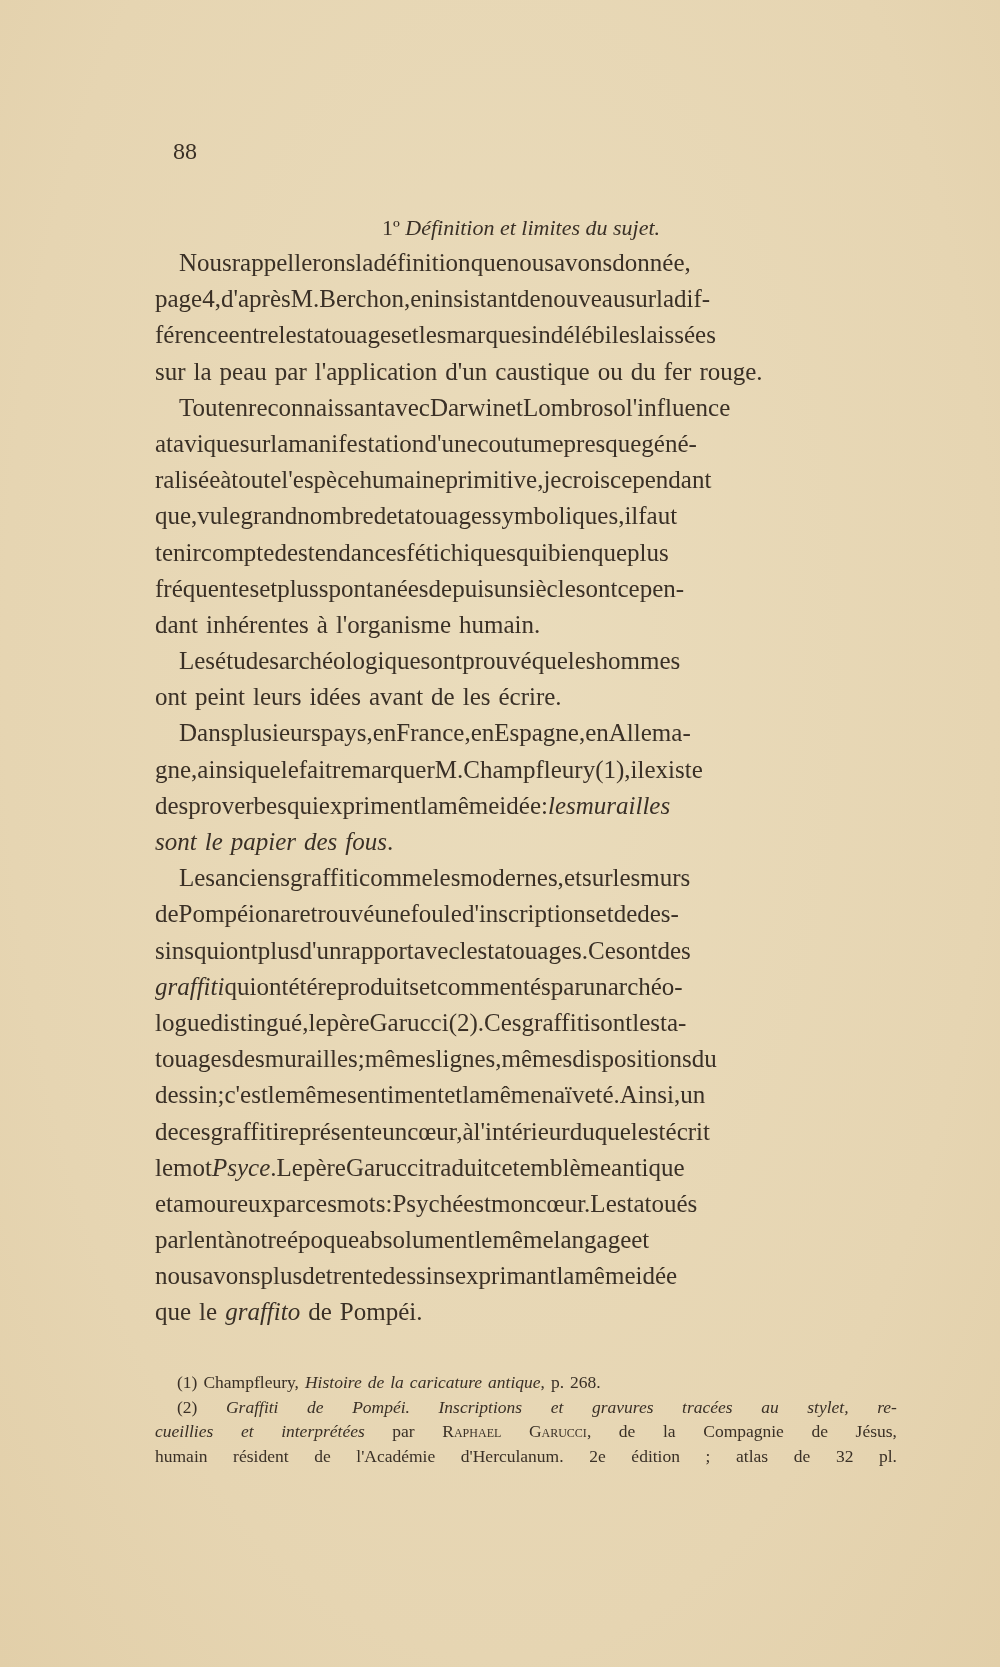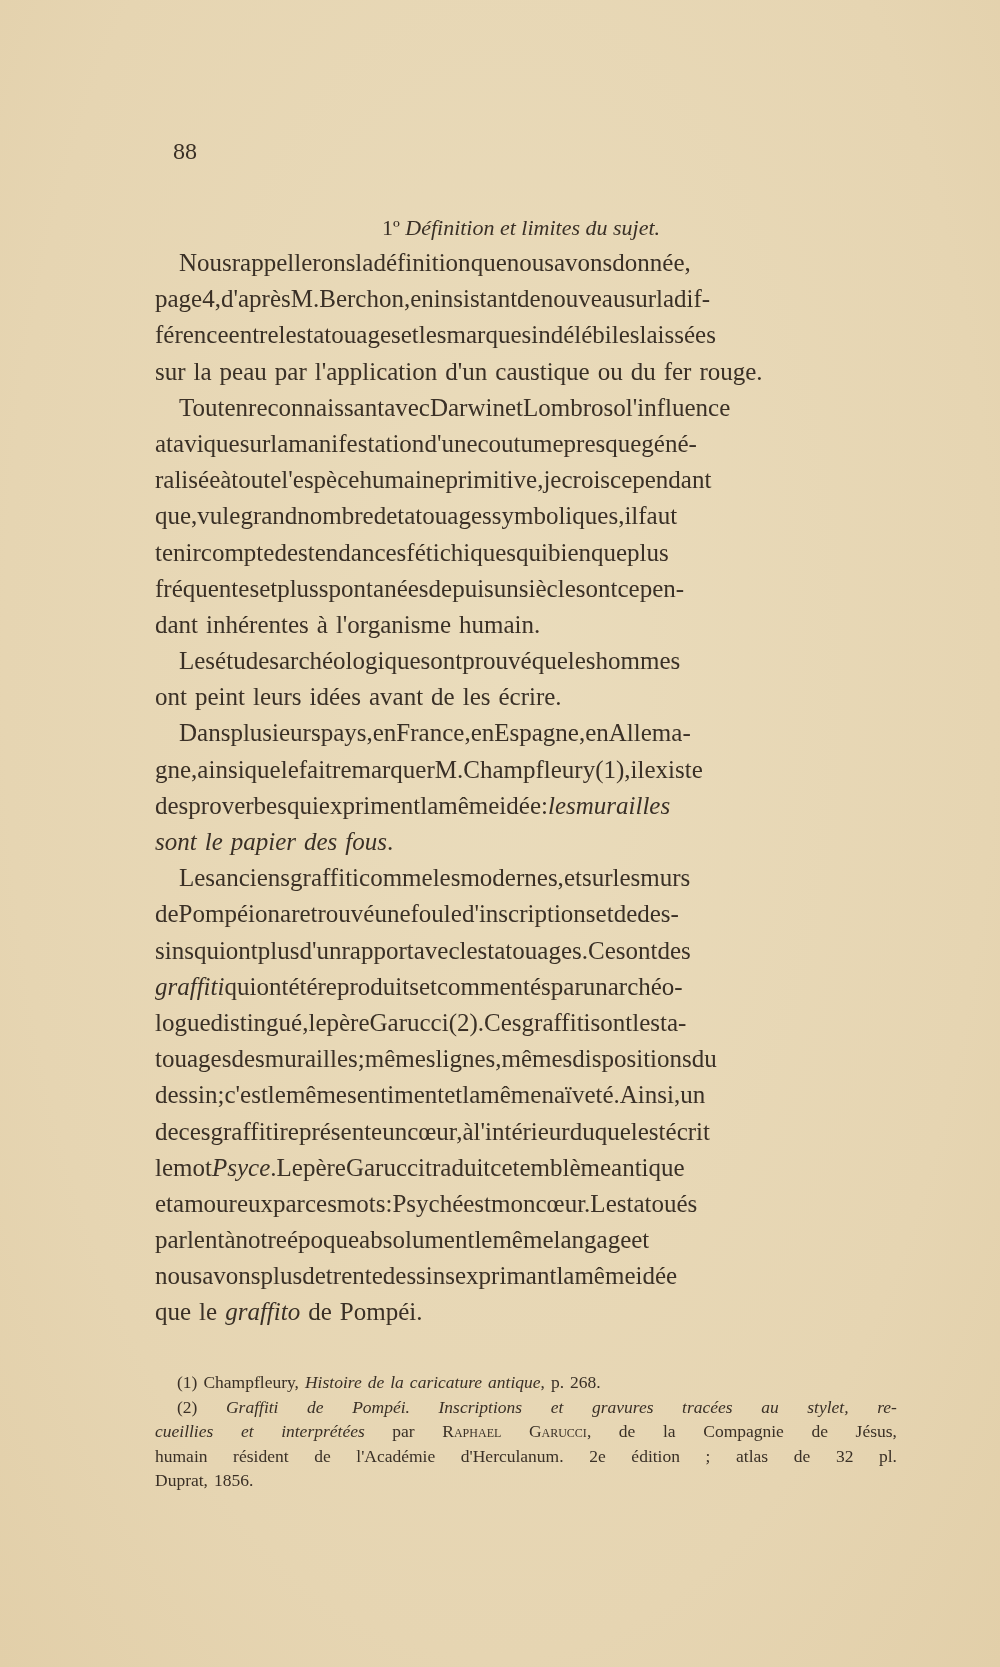--- a/index.html
+++ b/index.html
@@ -434,18 +434,14 @@
         <span class="w"><span>l'Académie</span></span>
         <span class="w"><span>d'Herculanum.</span></span>
         <span class="w"><span>2e</span></span>
         <span class="w"><span>édition</span></span>
         <span class="w"><span>;</span></span>
         <span class="w"><span>atlas</span></span>
         <span class="w"><span>de</span></span>
         <span class="w"><span>32</span></span>
         <span class="w"><span>pl.</span></span>
       </div>
-      <div class="fn-line last">
-        <span class="w"><span>Duprat,</span></span>
-        <span class="w"><span>1856.</span></span>
-      </div>
     </div>
 </div>
 
 </body></html>

